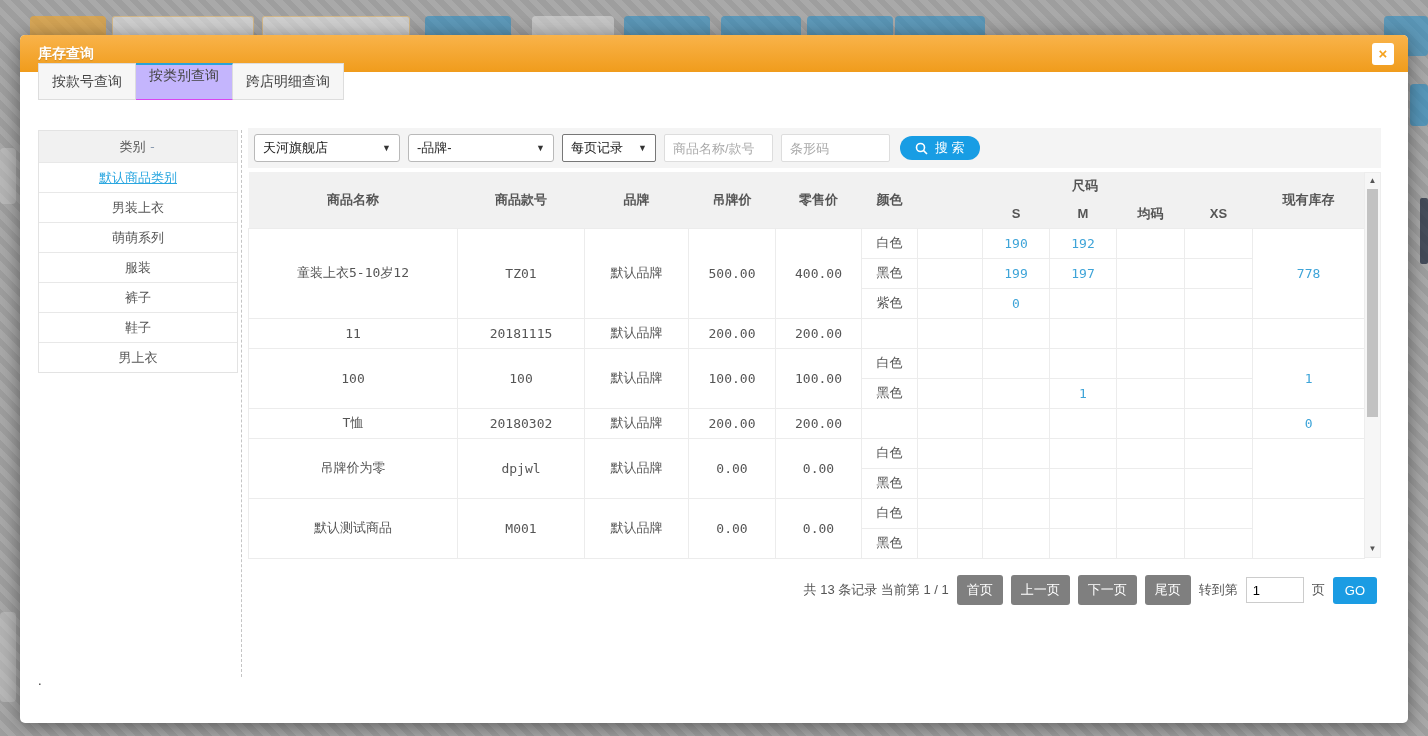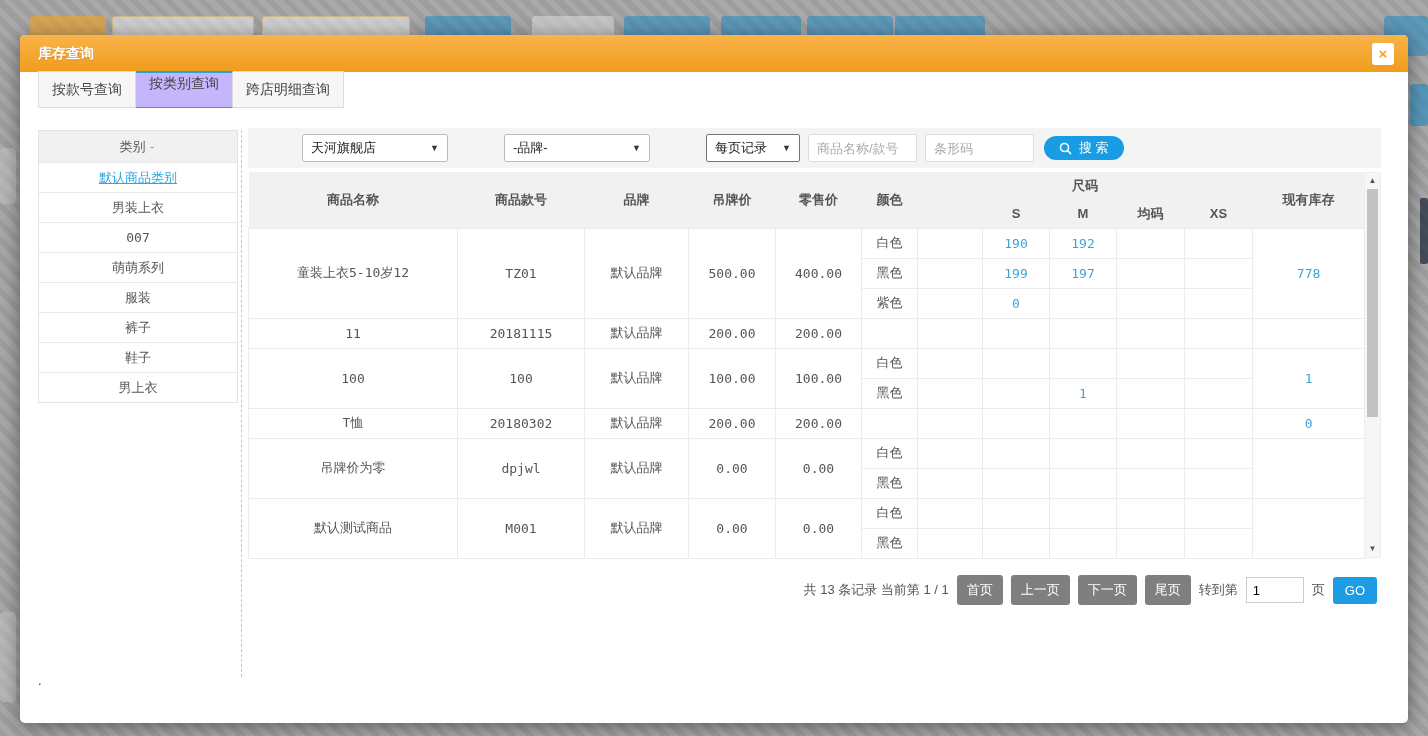--- a/index.html
+++ b/index.html
@@ -28,42 +28,42 @@
   .modal { position:absolute; left:20px; top:35px; width:1388px; height:688px;
            background:#fff; border-radius:5px; box-shadow:0 3px 20px rgba(0,0,0,.45); z-index:5; }
   .titlebar { height:37px; border-radius:5px 5px 0 0; padding:0 14px 0 18px;
               background:linear-gradient(180deg, var(--title-grad-top,#f9b34a), var(--title-grad-bottom,#f09c1c));
               display:flex; align-items:center; justify-content:space-between; }
   .modal-title { font-size:14px; font-weight:bold; color:#fff; text-shadow:0 1px 1px rgba(0,0,0,.15); }
   .close-btn { width:22px; height:22px; background:#fff; border-radius:3px; display:flex; align-items:center;
                justify-content:center; cursor:pointer; }
   .close-x { color:var(--accent-orange,#f5a21e); font-weight:bold; font-size:15px; line-height:1; }
 
-  .tabs { position:absolute; left:18px; top:36px; display:flex; }
+  .tabs { position:absolute; left:18px; top:28px; display:flex; }
   .tab { padding:9px 13px 8px; font-size:14px; color:#444; background:#f6f6f6;
          border:1px solid #ddd; border-left:none; cursor:pointer; }
   .tab:first-child { border-left:1px solid #ddd; }
   .tab.active { background:#c4b5fd; border-top:2px solid var(--tab-active-border,#2aa2d8);
                 border-bottom:1px solid #d946ef; padding-top:2px; }
 
   .sidebar { position:absolute; left:18px; top:95px; width:200px; background:#fff;
              border:1px solid #e3e3e3; text-align:center; color:#555; font-size:13px;
              font-family:"DejaVu Sans Mono", monospace; }
   .sb-header { height:31px; line-height:31px; background:#f1f1f1; color:#555; }
   .sb-dash { color:#8a9bb0; margin-left:3px; cursor:pointer; }
   .sb-item { height:30px; line-height:30px; border-top:1px solid #e8e8e8; cursor:pointer; }
   .sb-item.selected { color:var(--link-blue,#2ba7e0); text-decoration:underline; }
 
   .v-divider { position:absolute; left:221px; top:95px; height:547px; width:0; border-left:1px dashed #c5c5c5; }
 
   .content { position:absolute; left:228px; top:93px; width:1133px; }
 
   .filterbar { height:40px; background:#f4f4f4; display:flex; align-items:center; gap:8px; padding-left:6px; }
   .select { height:28px; background:#fff; border:1px solid #b9b9b9; border-radius:3px; display:flex;
-            align-items:center; justify-content:space-between; padding:0 8px; font-size:13px; color:#222; cursor:pointer;margin-left:48px; }
+            align-items:center; justify-content:space-between; padding:0 8px; font-size:13px; color:#222; cursor:pointer; }
   .select.store { width:146px; }
   .select.brand { width:146px; }
   .select.pagesize { width:94px; border-color:#777; border-radius:2px; }
   .caret { font-size:9px; color:#333; margin-left:6px; }
   .txt { height:28px; width:109px; border:1px solid #ddd; border-radius:2px; padding:0 8px;
          font-size:13px; color:#333; background:#fff; font-family:"Liberation Sans",sans-serif; }
   .txt::placeholder { color:#a9a9a9; }
   .search-btn { height:24px; border:none; border-radius:15px; background:var(--search-blue,#189de4);
                 color:#fff; font-size:13px; padding:0 15px; display:flex; align-items:center; gap:7px;
                 cursor:pointer; margin-left:2px; font-family:"Liberation Sans",sans-serif; }
@@ -129,21 +129,20 @@
       <div class="tab active">按类别查询</div>
       <div class="tab">跨店明细查询</div>
     </div>
 
     <div class="sidebar">
       <div class="sb-header">
         <span>类别</span><span class="sb-dash">-</span>
       </div>
       <div class="sb-item selected">默认商品类别</div>
       <div class="sb-item">男装上衣</div>
-      <div class="sb-item">007</div>
       <div class="sb-item">萌萌系列</div>
       <div class="sb-item">服装</div>
       <div class="sb-item">裤子</div>
       <div class="sb-item">鞋子</div>
       <div class="sb-item">男上衣</div>
     </div>
 
     <div class="v-divider"></div>
 
     <div class="content">

